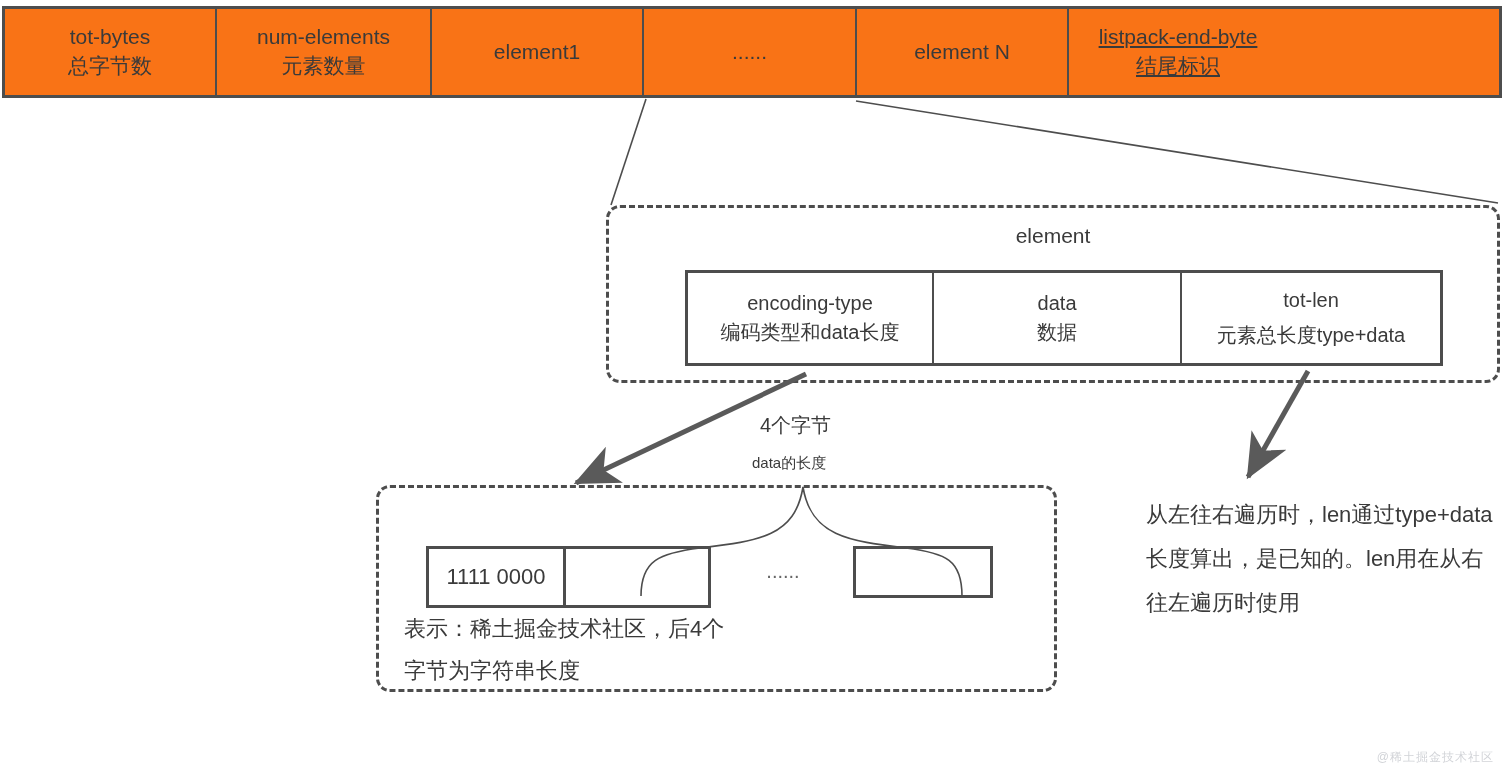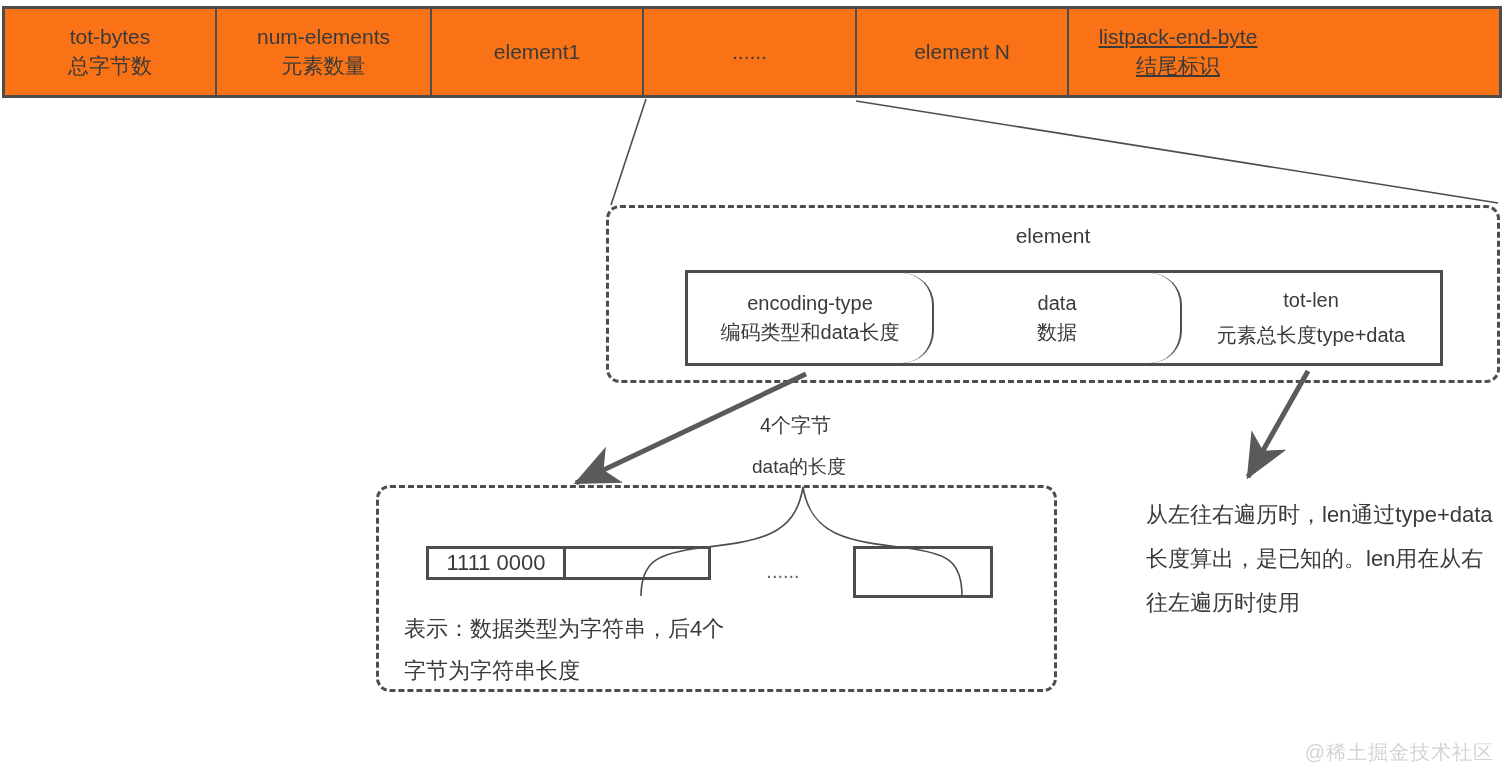--- a/index.html
+++ b/index.html
@@ -51,34 +51,34 @@
     position:absolute;left:76px;top:62px;width:758px;height:96px;
     border:3px solid #4d4d4d;
     box-sizing:border-box;
     display:flex;background:#fff;
   }
   .el-cell{
     box-sizing:border-box;
     border-right:2px solid #4d4d4d;
     display:flex;flex-direction:column;
     align-items:center;justify-content:center;
-    line-height:1.45;font-size:20px;color:#3a3a3a;text-align:center;border-radius:32px;
+    line-height:1.45;font-size:20px;color:#3a3a3a;text-align:center;
   }
   .el-cell:last-child{border-right:none;gap:6px;}
 
   
   .encoding-box{
     position:absolute;left:376px;top:485px;width:681px;height:207px;
     border:3px dashed #4d4d4d;
     border-radius:14px;
     box-sizing:border-box;
     background:transparent;
   }
   .byte-strip{
-    position:absolute;left:426px;top:546px;height:34px;
+    position:absolute;left:426px;top:546px;height:62px;
     display:flex;
   }
   .byte-cell{
     box-sizing:border-box;
     border:3px solid #4d4d4d;
     margin-left:-3px;
     display:flex;align-items:center;justify-content:center;
     font-size:22px;color:#3a3a3a;
     background:#fff;
   }
@@ -99,27 +99,27 @@
   }
   .note-right{
     position:absolute;left:1146px;top:493px;width:348px;
     font-size:22px;line-height:44px;color:#3a3a3a;
   }
   .lbl-4bytes{
     position:absolute;left:760px;top:412px;font-size:20px;color:#3a3a3a;
     white-space:nowrap;
   }
   .lbl-datalen{
-    position:absolute;left:752px;top:454px;font-size:19px;color:#3a3a3a;
+    position:absolute;left:752px;top:454px;font-size:15px;color:#3a3a3a;
     white-space:nowrap;
   }
 
   .watermark{
     position:absolute;right:18px;bottom:12px;
-    font-size:20px;color:#d2d4d8;letter-spacing:1px;
+    font-size:12px;color:#d2d4d8;letter-spacing:1px;
     white-space:nowrap;
   }
   svg.overlay{position:absolute;left:0;top:0;width:1512px;height:778px;pointer-events:none;}
 </style>
 </head>
 <body>
 
 <div class="canvas">
 
   <div class="listpack-row">
@@ -171,21 +171,21 @@
       <span>1111 0000</span>
     </div>
     <div class="byte-cell" style="width:148px"></div>
   </div>
   <div class="byte-ellipsis">......</div>
   <div class="byte-cell-far"></div>
 
   <div class="lbl-4bytes">4个字节</div>
   <div class="lbl-datalen">data的长度</div>
 
-  <div class="note-left">表示：数据类型为字符串，后4个字节为字符串长度</div>
+  <div class="note-left">表示：稀土掘金技术社区，后4个字节为字符串长度</div>
   <div class="note-right">从左往右遍历时，len通过type+data长度算出，是已知的。len用在从右往左遍历时使用</div>
 
   <div class="watermark">@稀土掘金技术社区</div>
 
   <svg class="overlay" viewBox="0 0 1512 778">
     <defs>
       <marker id="thickArrow" markerWidth="11" markerHeight="11" refX="8.5" refY="4" orient="auto">
         <path d="M0,0 L9,4 L0,8 L2.4,4 z" fill="#5a5a5a"></path>
       </marker>
     </defs>

